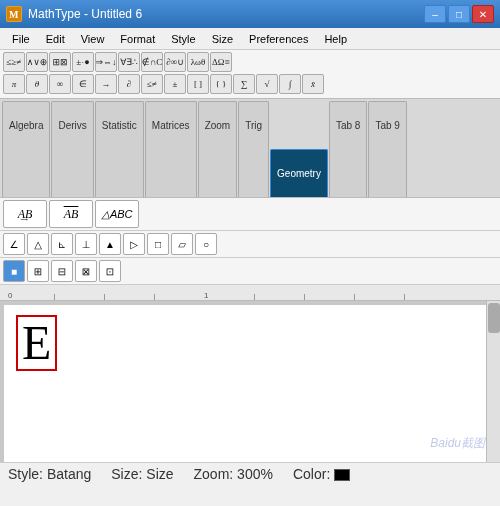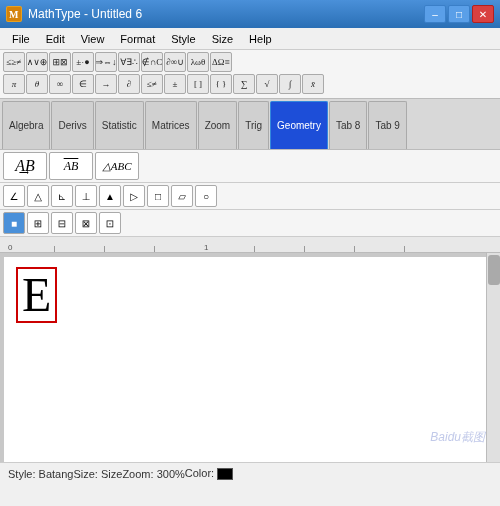--- a/index.html
+++ b/index.html
@@ -125,23 +125,24 @@
       padding: 18px 6px;
       font-size: 10px;
       background: #d0d0d0;
       border: 1px solid #aaa;
       border-bottom: none;
       cursor: pointer;
       border-radius: 2px 2px 0 0;
       color: #333;
     }
     .tab-item.active {
-      background: #1d4ed8;
+      background: #0c4a6e;
       color: white;
       border-color: #3388dd;
+      margin-top: 48px;
     }
 
     
     #symbol-row-1, #symbol-row-2 {
       display: flex;
       align-items: center;
       padding: 2px 3px;
       gap: 2px;
       background: #f5f5f5;
       border-bottom: 1px solid #ccc;
@@ -221,21 +222,22 @@
     }
 
     
     #status-bar {
       background: #f0f0f0;
       border-top: 1px solid #ccc;
       height: 22px;
       display: flex;
       align-items: center;
       padding: 0 8px;
-      font-size: 11px;
+      gap: 20px;
+      font-size: 14px;
     }
     .status-item {
       color: #333;
     }
     .status-item span {
       font-weight: normal;
     }
 
     
     #main-content {
@@ -264,21 +266,21 @@
       right: 0;
       top: 0;
       width: 14px;
       height: 100%;
       background: #e0e0e0;
       border-left: 1px solid #bbb;
     }
 
     .watermark {
       position: absolute;
-      bottom: 16px;
+      bottom: 10px;
       right: 15px;
       font-size: 12px;
       color: rgba(100,120,200,0.4);
       font-style: italic;
     }
   </style>
 </head>
 <body>
 
 <div id="title-bar">
@@ -300,20 +302,21 @@
 
 <div id="main-content">
 
   <div id="menu-bar">
   <div class="menu-item">File</div>
       <div class="menu-item">Edit</div>
       <div class="menu-item">View</div>
       <div class="menu-item">Format</div>
       <div class="menu-item">Style</div>
       <div class="menu-item">Size</div>
+      <div class="menu-item">Preferences</div>
       <div class="menu-item">Help</div>
     </div>
 
   <div id="toolbar-area">
 
     <div class="toolbar-row">
       <div class="tb-btn" title="≤ ≥ ≠">≤≥≠</div>
       <div class="tb-btn" title="logic">∧∨⊕</div>
       <div class="tb-btn">⊞⊠</div>
       <div class="tb-btn">±·●</div>
@@ -349,27 +352,27 @@
       <div class="tab-item">Statistic</div>
       <div class="tab-item">Matrices</div>
       <div class="tab-item">Zoom</div>
       <div class="tab-item">Trig</div>
       <div class="tab-item active">Geometry</div>
       <div class="tab-item">Tab 8</div>
       <div class="tab-item">Tab 9</div>
     </div>
 
   <div id="symbol-row-1">
-    <div class="sym-btn" style="font-size:16px; font-family:'Times New Roman',serif; font-style:italic; position:relative;">
+    <div class="sym-btn" style="font-size:12px; font-family:'Times New Roman',serif; font-style:italic; position:relative;">
       <span style="display:inline-block; position:relative;">A͢B</span>
     </div>
     <div class="sym-btn" style="font-size:12px; font-family:'Times New Roman',serif; font-style:italic;">
       <span style="position:relative; display:inline-block; text-decoration:overline;">AB</span>
     </div>
-    <div class="sym-btn" style="font-size:11px; font-family:Liberation Serif, serif; font-style:italic;">△ABC</div>
+    <div class="sym-btn" style="font-size:11px; font-family:Liberation Sans, sans-serif; font-style:italic;">△ABC</div>
   </div>
 
   <div id="symbol-row-2">
     <div class="sym-btn-sm">∠</div>
     <div class="sym-btn-sm">△</div>
     <div class="sym-btn-sm">⊾</div>
     <div class="sym-btn-sm">⊥</div>
     <div class="sym-btn-sm">▲</div>
     <div class="sym-btn-sm">▷</div>
     <div class="sym-btn-sm">□</div>

